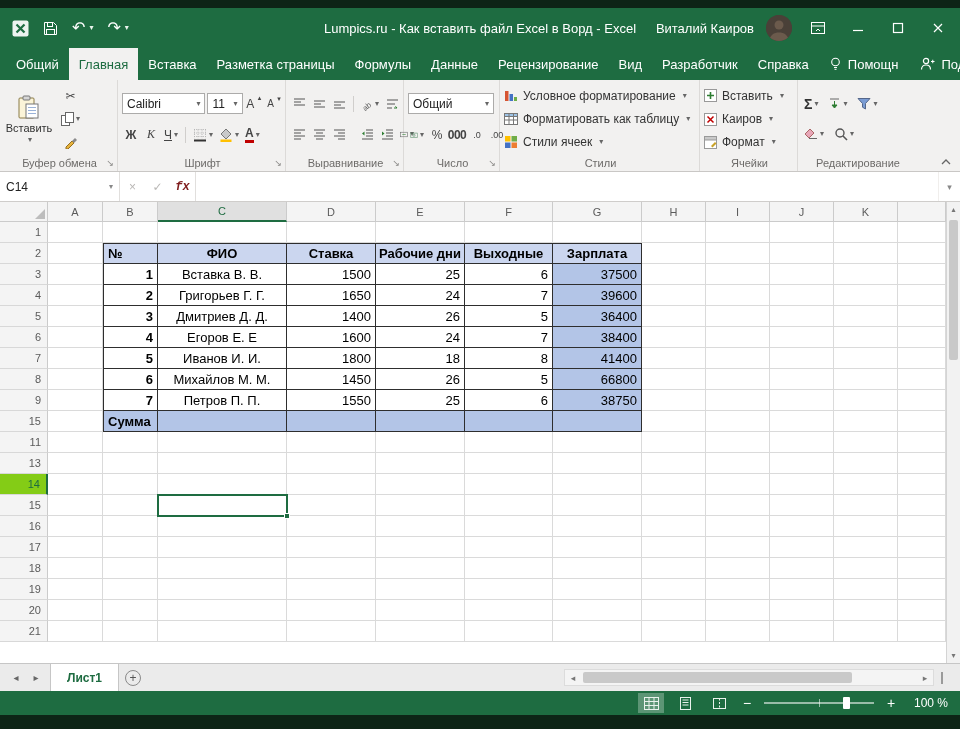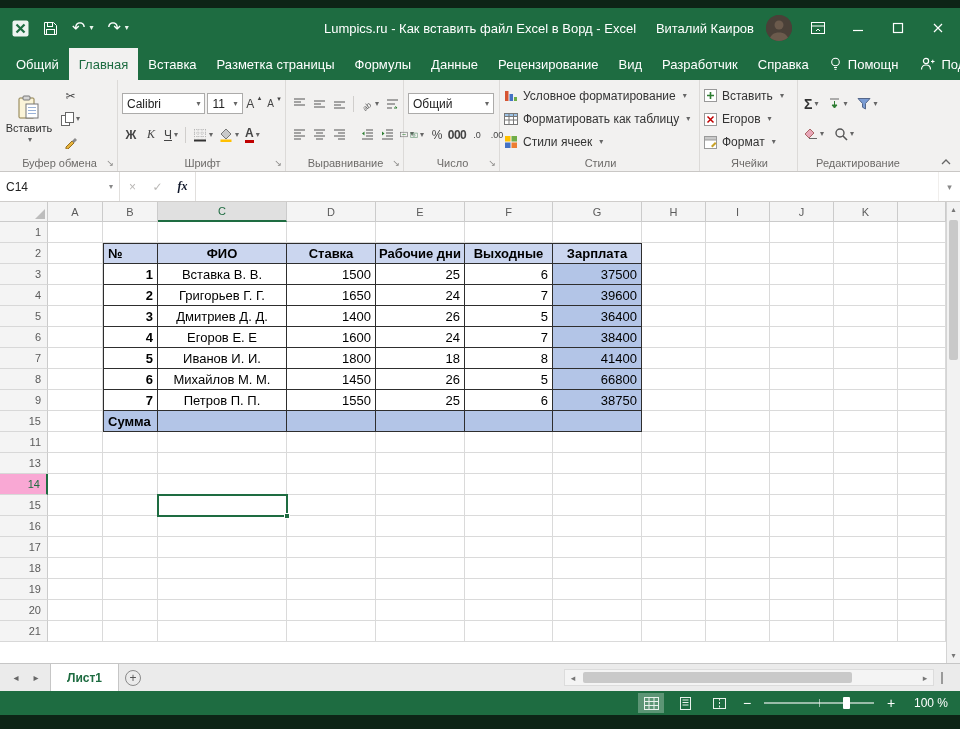--- a/index.html
+++ b/index.html
@@ -54,35 +54,35 @@
 .sum{font-size:14px;line-height:1;color:#333;font-weight:bold}
 .rtail{flex:1;position:relative}
 .collapse{position:absolute;right:8px;bottom:5px}
 
 
 .fbar{position:absolute;top:172px;left:0;width:100%;height:30px;background:#fff;border-bottom:1px solid #CFCDCB;display:flex;align-items:stretch}
 .namebox{width:120px;display:flex;align-items:center;justify-content:space-between;padding:0 6px;font-size:12px;color:#222;border-right:1px solid #E1DFDD}
 .nbcaret{font-size:8px;color:#888}
 .fbtns{display:flex;align-items:center;border-right:1px solid #E1DFDD}
 .fbtn{width:25px;height:100%;display:flex;align-items:center;justify-content:center;font-size:12px;color:#B9B7B5}
-.fbtn.fx{color:#0f172a;font-family:Liberation Serif, serif;font-style:italic;font-weight:bold}
+.fbtn.fx{color:#7f1d1d;font-family:Liberation Mono, monospace;font-style:italic;font-weight:bold}
 .finput{flex:1;display:flex;align-items:center;padding:0 6px;font-size:12px;color:#222}
 .fexpand{width:22px;display:flex;align-items:center;justify-content:center;color:#888;font-size:9px;border-left:1px solid #F0EEEC}
 
 
 .gridwrap{position:absolute;top:202px;left:0;width:960px;height:461px;background:#fff}
 .gridcontent{position:absolute;left:0;top:0;width:946px;height:461px}
 .chrow{display:flex;height:20px}
 .ch{flex:none;background:#F4F4F4;border-right:1px solid #CBCBCB;border-bottom:1px solid #CBCBCB;font-size:11px;color:#5b5b5b;display:flex;align-items:center;justify-content:center}
 .ch.corner{width:48px;position:relative}
 .ch.corner:after{content:"";position:absolute;right:2px;bottom:2px;border-left:10px solid transparent;border-bottom:10px solid #BDBDBD}
 .ch.active{background:#E0E0E0;border-bottom:2px solid var(--green);color:var(--green)}
 .grow{display:flex;height:21px}
 .rh{flex:none;width:48px;background:#F4F4F4;border-right:1px solid #CBCBCB;border-bottom:1px solid #D8D8D8;font-size:11px;color:#5b5b5b;display:flex;align-items:center;justify-content:flex-end;padding-right:6px}
-.rh.active{background:#f9a8d4;border-right:2px solid var(--green);color:var(--green)}
+.rh.active{background:#84cc16;border-right:2px solid var(--green);color:var(--green)}
 .cell{flex:none;border-right:1px solid #DADADA;border-bottom:1px solid #DADADA;font-size:13px;color:#000;display:flex;align-items:center;padding:0 4px;white-space:nowrap;overflow:hidden}
 .cell.tb{border-right:1px solid #2e2e2e;border-bottom:1px solid #2e2e2e}
 .cell.tb-left{border-left:1px solid #2e2e2e}
 .cell.tb-top{border-top:1px solid #2e2e2e}
 .cell.f-hdr{background:var(--thdr)}
 .cell.f-blue{background:var(--tblue)}
 .cell.al-r{justify-content:flex-end}
 .cell.al-c{justify-content:center}
 .cell.bold{font-weight:bold}
 .selection{position:absolute;left:157px;top:292px;width:131px;height:23px;border:2px solid var(--green)}
@@ -481,21 +481,21 @@
               <path d="M6.5 3v7M3 6.5h7" stroke="#2E7D32" stroke-width="1.6"></path>
             </svg>
           <span>Вставить</span>
             <span class="caret">▾</span>
         </div>
         <div class="cellrow">
           <svg width="13" height="13" viewBox="0 0 13 13">
               <rect x="0.5" y="0.5" width="12" height="12" fill="#fff" stroke="#999"></rect>
               <path d="M3.5 3.5l6 6M9.5 3.5l-6 6" stroke="#C00000" stroke-width="1.5"></path>
             </svg>
-          <span>Егоров</span>
+          <span>Каиров</span>
             <span class="caret">▾</span>
         </div>
         <div class="cellrow">
           <svg width="13" height="13" viewBox="0 0 13 13">
               <rect x="0.5" y="0.5" width="12" height="12" fill="#fff" stroke="#999"></rect>
               <rect x="0.5" y="0.5" width="12" height="3.5" fill="#c9c9c9" stroke="#999"></rect>
               <path d="M7 10l4-4 1.5 1.5-4 4z" fill="#C9A227"></path>
             </svg>
           <span>Формат</span>
             <span class="caret">▾</span>

